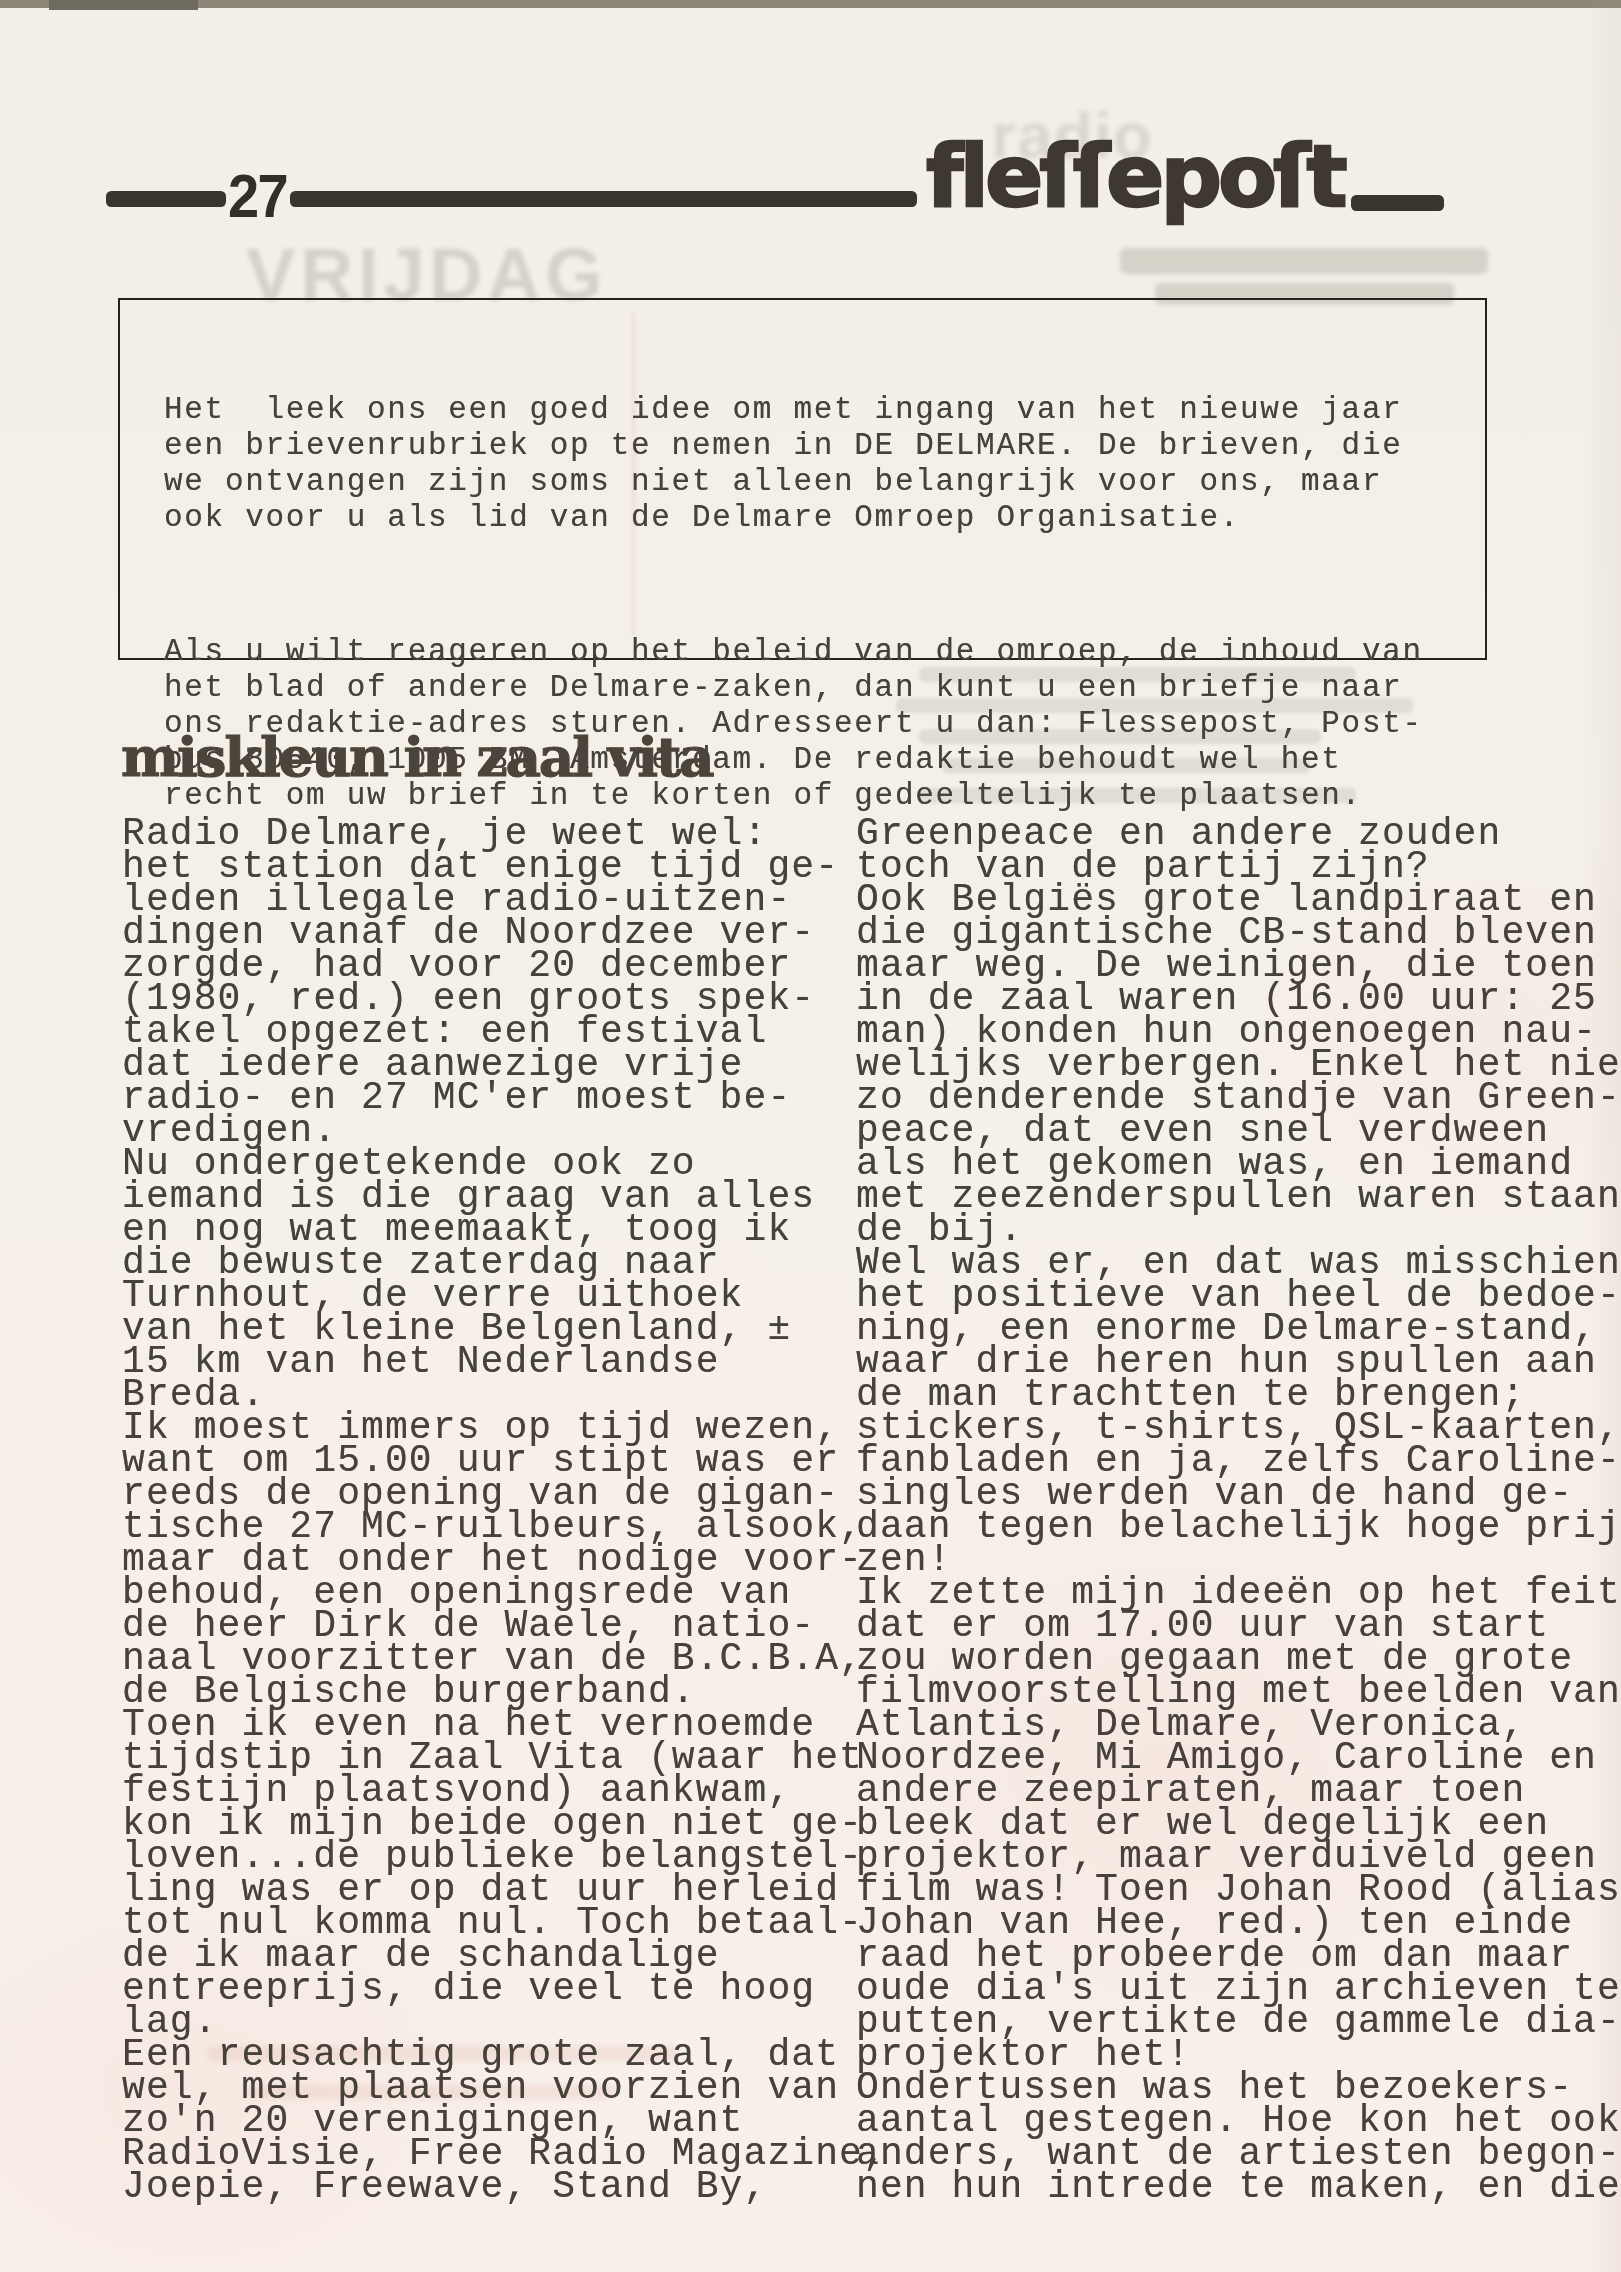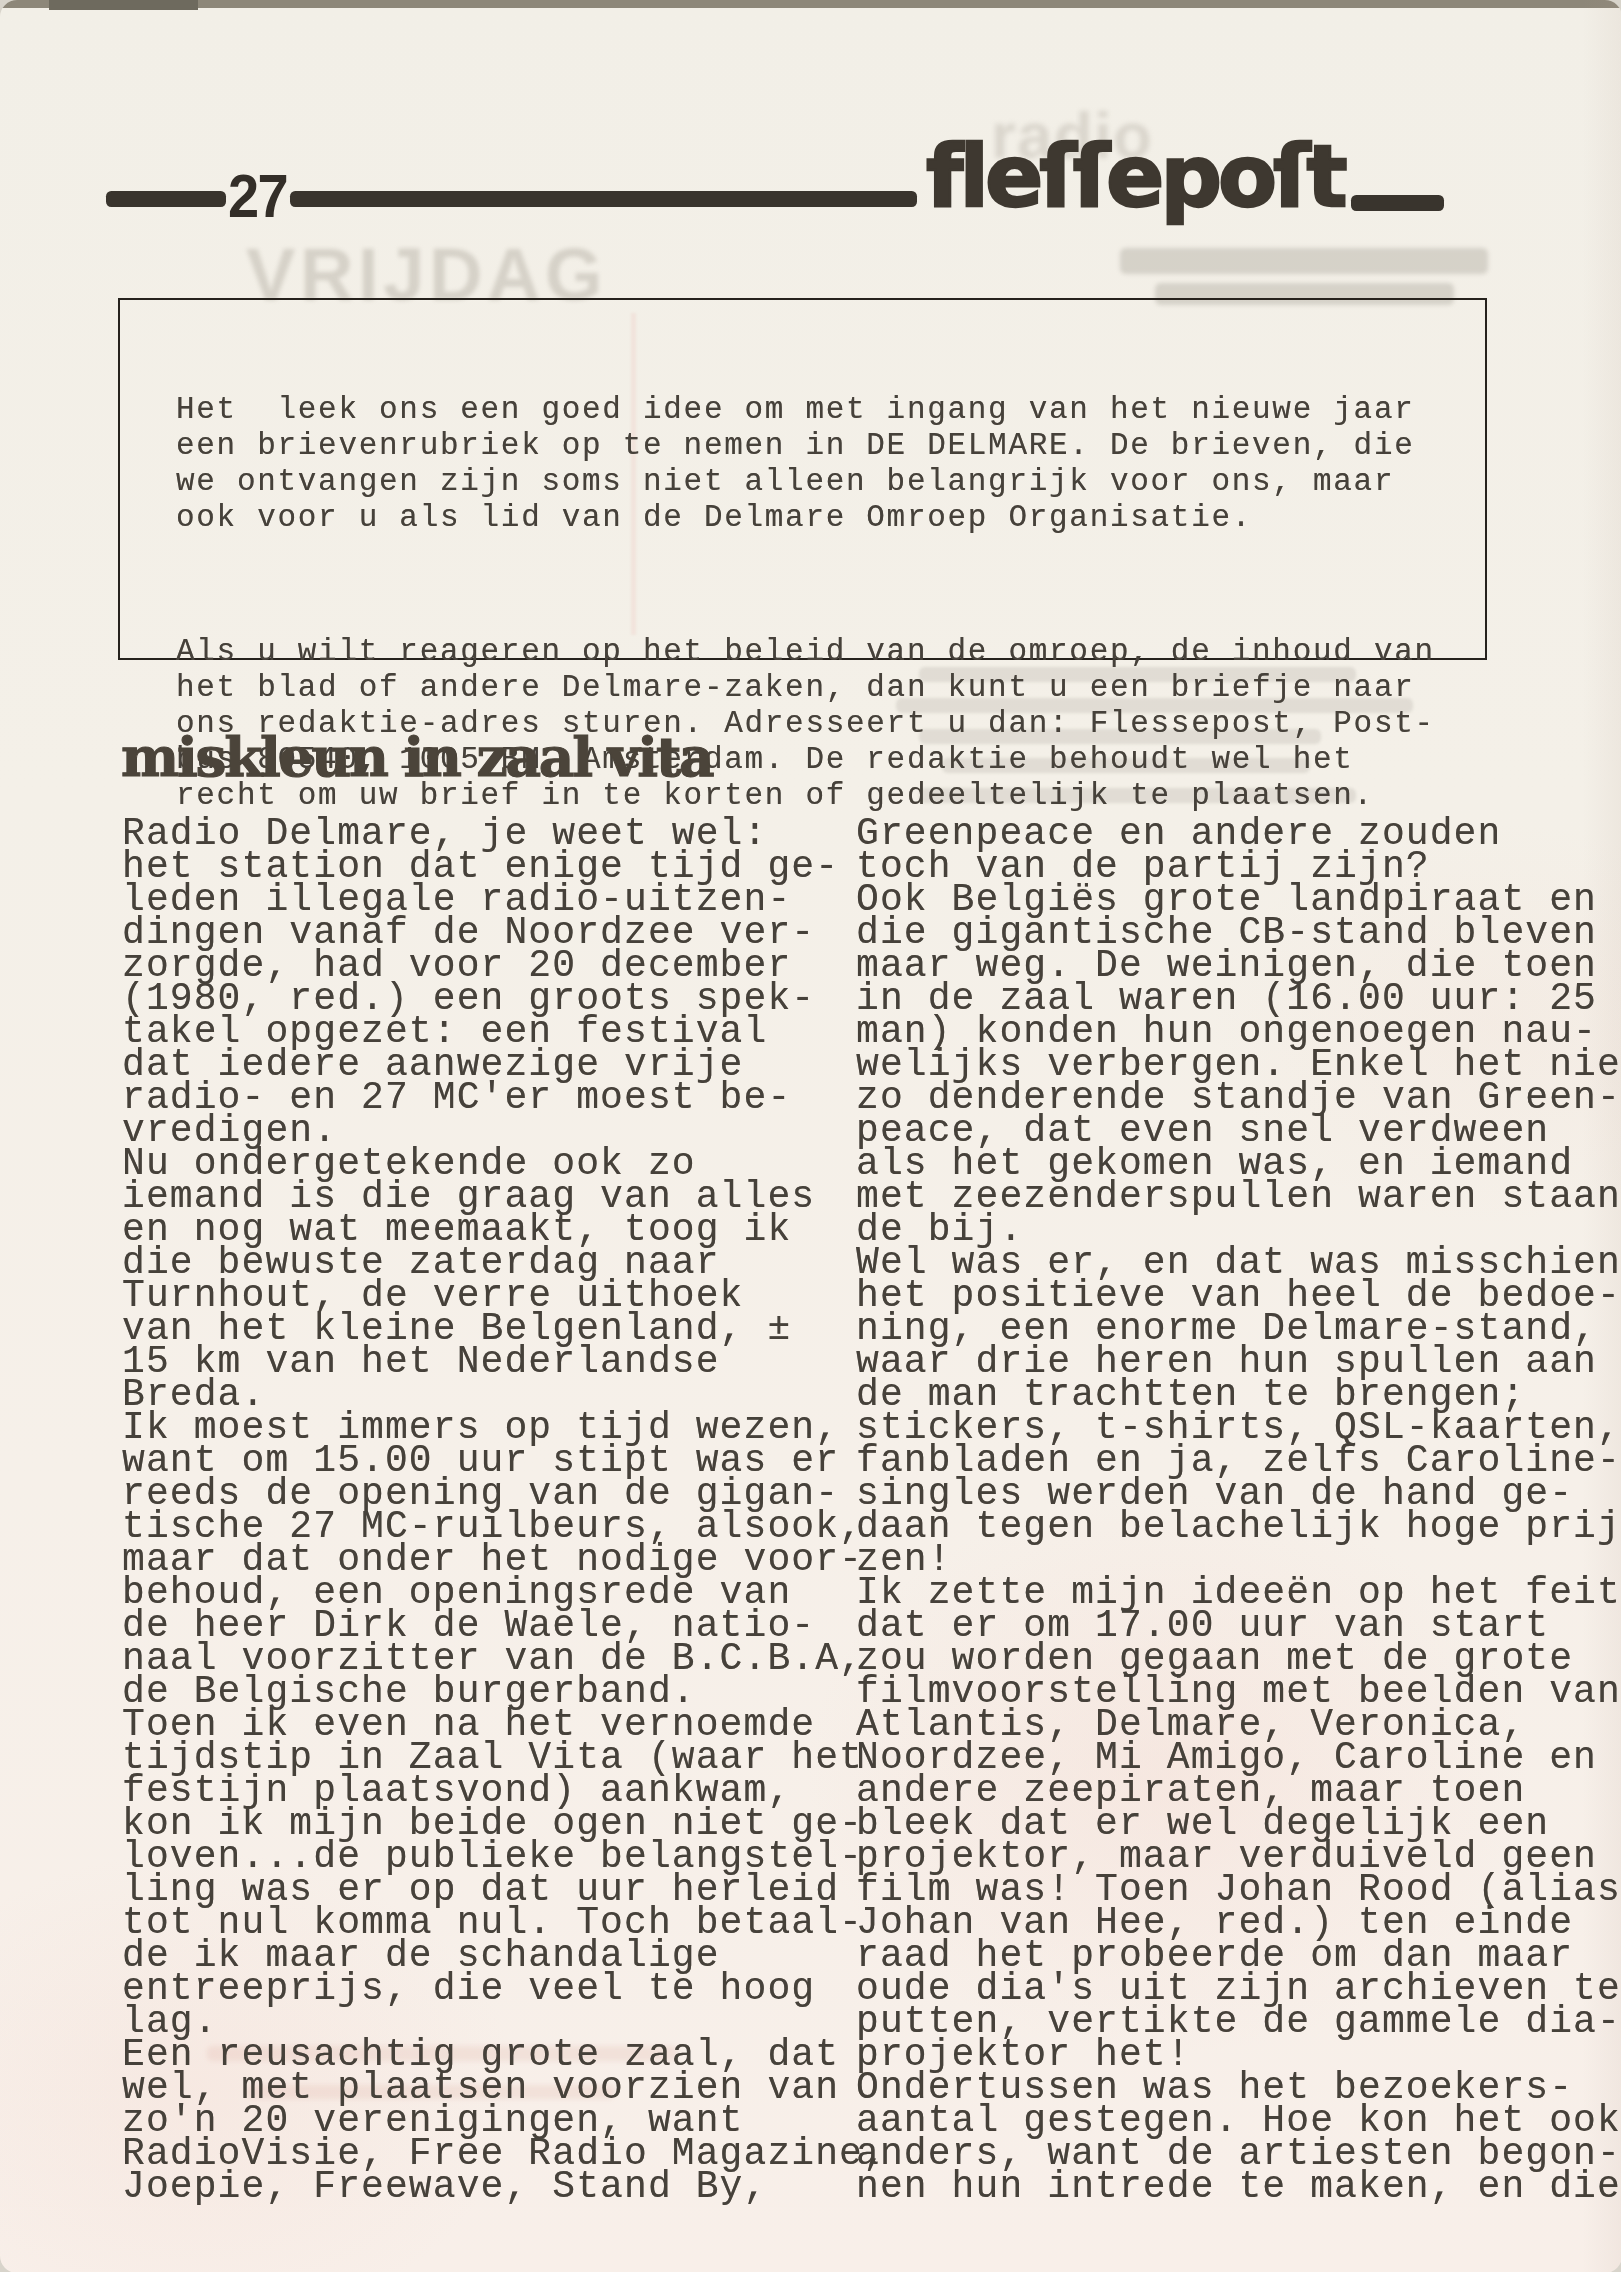--- a/index.html
+++ b/index.html
@@ -6,21 +6,20 @@
   #page{
     position:relative;
     width:1622px;height:2273px;
     overflow:hidden;
     background:
       radial-gradient(517px 402px at 72% 78%, rgba(243,201,192,0.22), rgba(243,201,192,0) 70%),
       radial-gradient(460px 345px at 12% 92%, rgba(242,206,196,0.20), rgba(242,206,196,0) 70%),
       radial-gradient(402px 287px at 92% 45%, rgba(240,210,200,0.15), rgba(240,210,200,0) 70%),
       linear-gradient(180deg,#f2efe7 0%,#f4f0e8 35%,#f6f0e9 65%,#f8efe9 100%);
     font-family:"Liberation Sans", sans-serif;
-    border-radius:17px;
   }
   .scan-band{position:absolute;left:0;top:0;width:100%;height:8px;background:#8d8779;}
   .scan-band-dark{position:absolute;left:49px;top:0;width:149px;height:9.8px;background:#6e6a5e;}
   .rule{position:absolute;height:15.5px;background:#39342d;border-radius:5.2px;}
   .page-number{
     position:absolute;left:228px;top:163px;
     font-size:56px;font-weight:bold;letter-spacing:-1.7px;color:#332e28;
     font-family:"Liberation Sans", sans-serif;transform:scaleY(1.08);
   }
   .brand{
@@ -33,21 +32,21 @@
   .intro-box{
     position:absolute;left:118px;top:298px;width:1369px;height:362px;
     border:2.9px solid #26221d;box-sizing:border-box;
   }
   .typew{
     font-family:"Liberation Mono", monospace;
     color:#46413a;
     text-shadow:0 0 0.6px rgba(70,65,58,0.55);
     white-space:pre;
   }
-  .intro-text{position:absolute;left:56px;top:19.5px;font-size:31px;letter-spacing:1.7px;line-height:36px;}
+  .intro-text{position:absolute;left:44px;top:19.5px;font-size:31px;letter-spacing:1.7px;line-height:36px;}
   .intro-p2{margin-top:26px;}
   .headline{
     position:absolute;left:121px;top:729px;
     font-family:"DejaVu Serif", serif;
     font-size:55px;font-weight:bold;letter-spacing:-2.3px;line-height:1;
     color:#4b443a;-webkit-text-stroke:1.1px #4b443a;
   }
   .col{position:absolute;top:817px;font-size:38px;letter-spacing:1.1px;line-height:33px;}
   .col-left{left:122px;width:687px;}
   .col-right{left:856px;width:727px;}

